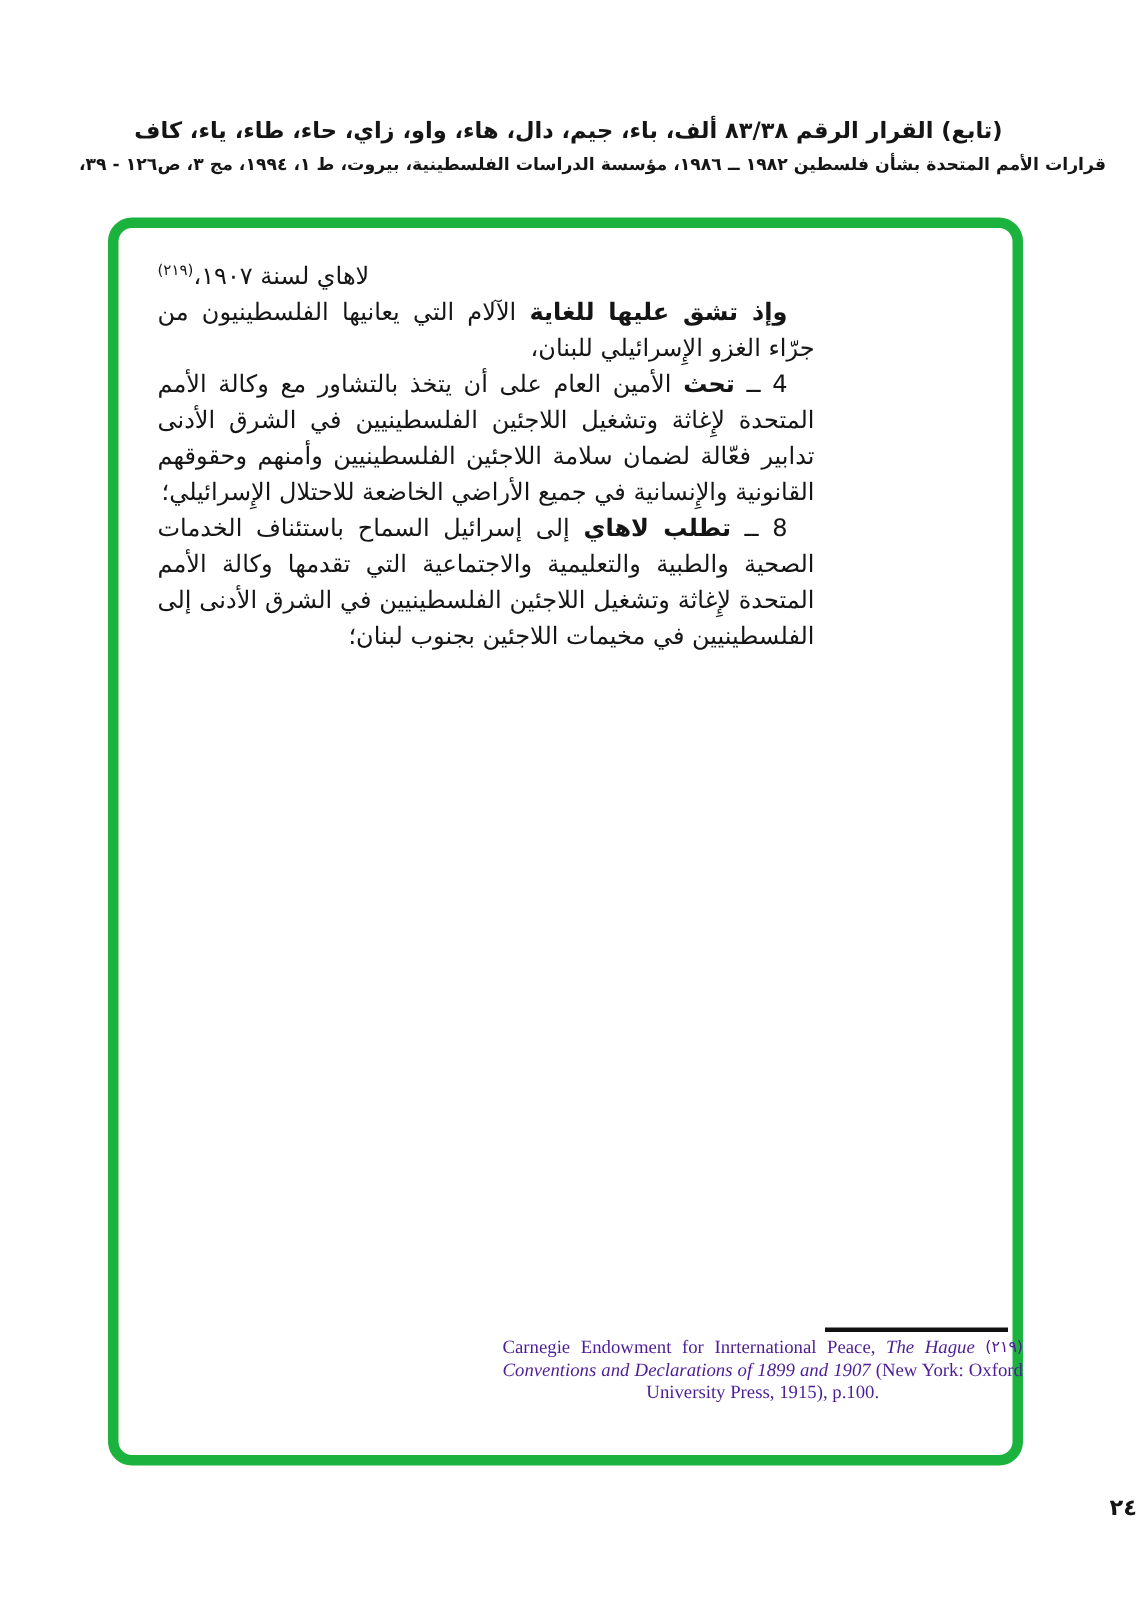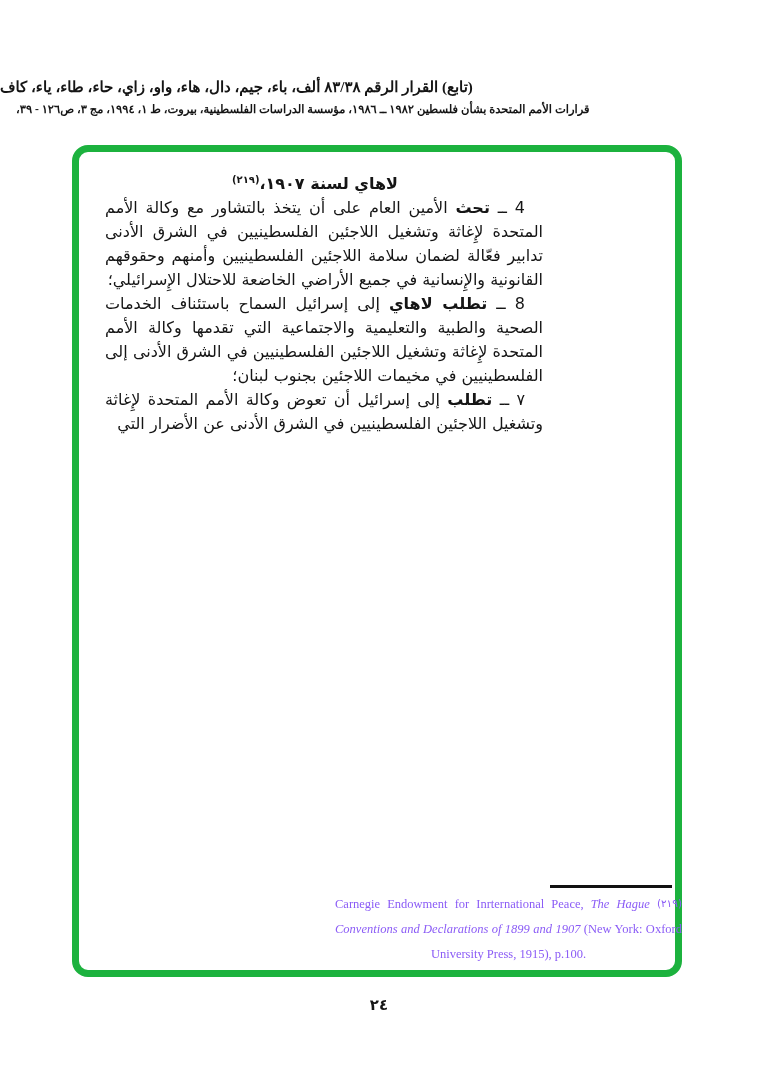--- a/index.html
+++ b/index.html
@@ -1,77 +1,77 @@
 <!DOCTYPE html>
 <html lang="ar"><head>
 <meta charset="utf-8">
 <style>
   html,body{margin:0;padding:0;}
   body{
     width:758px;height:1078px;position:relative;background:#ffffff;
     font-family:"DejaVu Sans",sans-serif;color:#151515;overflow:hidden;
   }
   
-  .hdr{position:absolute;left:0;width:758px;text-align:left;direction:rtl;font-weight:bold;font-family:Liberation Serif, serif;}
+  .hdr{position:absolute;left:0;width:758px;text-align:center;direction:rtl;font-weight:bold;}
   .hdr1{top:78px;font-size:15px;letter-spacing:.2px;}
   .hdr2{top:102px;font-size:11.5px;margin-left:16px;}
   
   .frame{
     position:absolute;left:72px;top:145px;width:610px;height:832px;
     box-sizing:border-box;border:7px solid #1cb23e;border-radius:16px;background:#ffffff;
   }
   
   .doc{
     position:absolute;left:26px;top:20px;width:438px;
     direction:rtl;text-align:justify;font-size:16px;line-height:24px;
   }
   .doc p{margin:0;padding:0;}
-  .cont{text-align:center;padding-left:0;font-weight:bold;}
+  .cont{text-align:left;padding-left:0;}
   .cont .txt{margin-right:18px;}
   .para{text-indent:18px;}
   .lead{font-weight:bold;}
   sup.ref{font-size:10px;line-height:0;vertical-align:6px;letter-spacing:0;}
   
   .fnrule{position:absolute;left:471px;top:733px;width:122px;height:3px;background:#111;}
   .footnote{
     position:absolute;left:256px;top:739px;width:347px;
     direction:rtl;text-align:justify;text-align-last:center;
-    font-family:"Liberation Serif",serif;font-size:12.5px;line-height:25px;color:#8b5cf6;
+    font-family:"Liberation Serif",serif;font-size:12.5px;line-height:15px;color:#4c1d95;
   }
   .footnote .ref2{font-family:"DejaVu Sans",sans-serif;font-size:10.5px;vertical-align:1px;}
   .footnote .en{unicode-bidi:embed;}
   .footnote i{font-style:italic;}
   
   .pageno{
-    position:absolute;left:0;top:996px;width:758px;text-align:center;
+    position:absolute;left:0;top:996px;width:758px;text-align:right;
     font-weight:bold;font-size:15px;letter-spacing:5px;direction:rtl;
   }
 </style>
 </head>
 <body>
 
 <div class="hdr hdr1">(تابع) القرار الرقم ٨٣/٣٨ ألف، باء، جيم، دال، هاء، واو، زاي، حاء، طاء، ياء، كاف</div>
 <div class="hdr hdr2">قرارات الأمم المتحدة بشأن فلسطين ١٩٨٢ ــ ١٩٨٦، مؤسسة الدراسات الفلسطينية، بيروت، ط ١، ١٩٩٤، مج ٣، ص١٢٦ - ٣٩،</div>
 
 <div class="frame">
 
   <div class="doc">
     <p class="cont"><span class="txt">لاهاي لسنة ١٩٠٧،</span><sup class="ref">(٢١٩)</sup></p>
 
+    <p class="para"><span class="lead">وإذ تشق عليها للغاية</span><span> الآلام التي يعانيها الفلسطينيون من جرّاء الغزو الإِسرائيلي للبنان،</span></p>
 
 
     <p class="para"><span>4 ــ </span><span class="lead">تحث</span><span> الأمين العام على أن يتخذ بالتشاور مع وكالة الأمم المتحدة لإِغاثة وتشغيل اللاجئين الفلسطينيين في الشرق الأدنى تدابير فعّالة لضمان سلامة اللاجئين الفلسطينيين وأمنهم وحقوقهم القانونية والإِنسانية في جميع الأراضي الخاضعة للاحتلال الإِسرائيلي؛</span></p>
 
 
 
     <p class="para"><span>8 ــ </span><span class="lead">تطلب لاهاي</span><span> إلى إسرائيل السماح باستئناف الخدمات الصحية والطبية والتعليمية والاجتماعية التي تقدمها وكالة الأمم المتحدة لإِغاثة وتشغيل اللاجئين الفلسطينيين في الشرق الأدنى إلى الفلسطينيين في مخيمات اللاجئين بجنوب لبنان؛</span></p>
 
 
 
-    <p class="para"><span>٧ ــ </span><span class="lead">تطلب</span><span> إلى إسرائيل أن تعوض وكالة الأمم المتحدة لإِغاثة وتشغيل اللاجئين الفلسطينيين في الشرق الأدنى عن الأضرار التي</span></p>
   </div>
 
   <div class="fnrule"></div>
 
   <div class="footnote"><span class="ref2">(٢١٩)</span> <span class="en" dir="ltr"><span>Carnegie Endowment for Inrternational Peace, </span><i>The Hague Conventions and Declarations of 1899 and 1907</i><span> (New York: Oxford University Press, 1915), p.100.</span></span></div>
 
 </div>
 
 <div class="pageno">٢٤</div>
 

